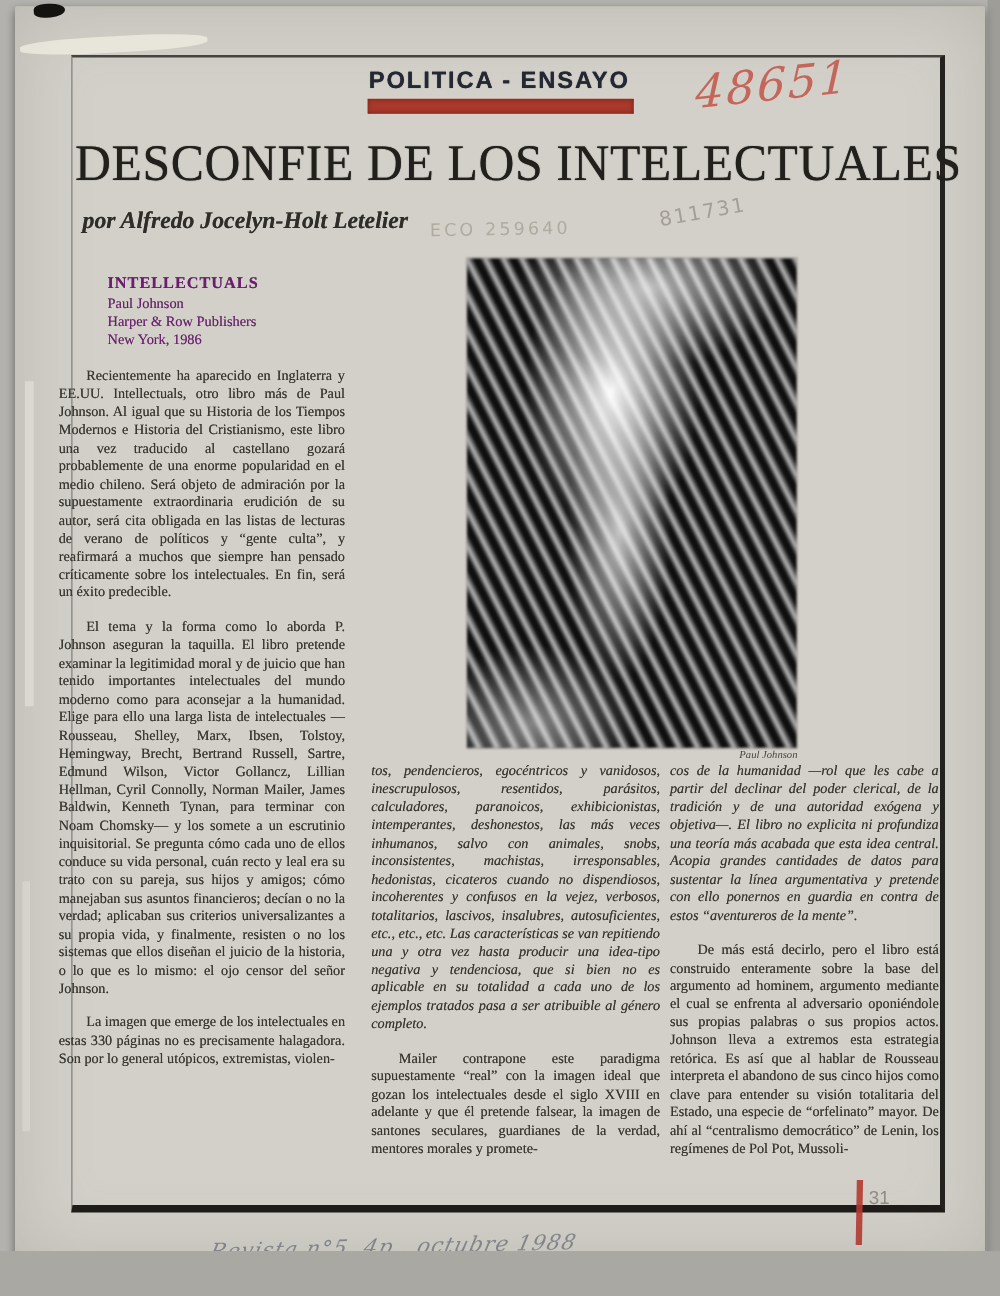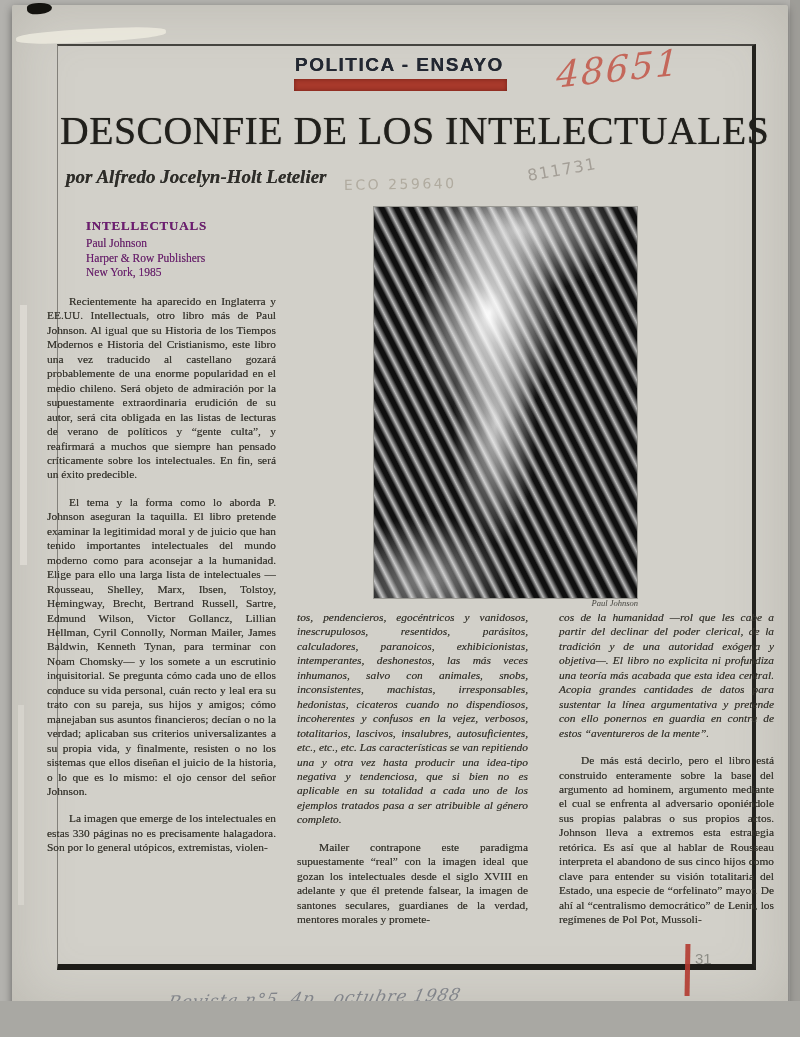--- a/index.html
+++ b/index.html
@@ -67,21 +67,21 @@
     font-size:8.5px;font-style:italic;color:#45443f;}
 
   
   .col{position:absolute;color:#38362f;font-size:11.4px;line-height:14.45px;
     text-align:justify;text-shadow:0 0 .5px rgba(55,53,46,.75);}
   .col p{margin:0;padding:0;text-indent:22px;}
   .col p + p{margin-top:13px;}
   .col p.cont{text-indent:0;font-style:italic;}
   .col-1{left:47px;top:294px;width:229px;height:668px;}
   .col-2{left:297px;top:610px;width:231px;height:344px;}
-  .col-3{left:536px;top:610px;width:215px;height:344px;margin-left:23px;}
+  .col-3{left:536px;top:610px;width:215px;height:344px;}
 
   .handnote{position:absolute;left:168px;top:988px;font-size:17px;color:#70747d;
     font-family:"DejaVu Serif",serif;font-style:italic;
     transform:rotate(-1.5deg) skewX(-14deg);letter-spacing:1px;opacity:.8;}
 
   .red-tick{position:absolute;left:685px;top:944px;width:5px;height:52px;background:#b23a30;
     transform:rotate(1deg);opacity:.9;}
   .margin-number{position:absolute;left:695px;top:950px;font-size:15px;color:#8d8d86;
     font-family:"Liberation Sans",sans-serif;}
   .red-faint-line{position:absolute;left:640px;top:1019px;width:152px;height:2px;
@@ -110,21 +110,21 @@
   <div class="title">DESCONFIE DE LOS INTELECTUALES</div>
   <div class="byline">por Alfredo Jocelyn-Holt Letelier</div>
 
   <div class="pencil pencil-1">ECO 259640</div>
   <div class="pencil pencil-2">811731</div>
 
   <div class="bookinfo">
     <p class="bt">INTELLECTUALS</p>
     <p class="bl">Paul Johnson</p>
     <p class="bl">Harper &amp; Row Publishers</p>
-    <p class="bl">New York, 1985</p>
+    <p class="bl">New York, 1986</p>
   </div>
 
   <div class="photo"></div>
   <div class="photo-caption">Paul Johnson</div>
 
   <div class="col col-1">
     <p>Recientemente ha aparecido en Inglaterra y EE.UU. Intellectuals, otro libro más de Paul Johnson. Al igual que su Historia de los Tiempos Modernos e Historia del Cristianismo, este libro una vez traducido al castellano gozará probablemente de una enorme popularidad en el medio chileno. Será objeto de admiración por la supuestamente extraordinaria erudición de su autor, será cita obligada en las listas de lecturas de verano de políticos y “gente culta”, y reafirmará a muchos que siempre han pensado críticamente sobre los intelectuales. En fin, será un éxito predecible.</p>
     <p>El tema y la forma como lo aborda P. Johnson aseguran la taquilla. El libro pretende examinar la legitimidad moral y de juicio que han tenido importantes intelectuales del mundo moderno como para aconsejar a la humanidad. Elige para ello una larga lista de intelectuales —Rousseau, Shelley, Marx, Ibsen, Tolstoy, Hemingway, Brecht, Bertrand Russell, Sartre, Edmund Wilson, Victor Gollancz, Lillian Hellman, Cyril Connolly, Norman Mailer, James Baldwin, Kenneth Tynan, para terminar con Noam Chomsky— y los somete a un escrutinio inquisitorial. Se pregunta cómo cada uno de ellos conduce su vida personal, cuán recto y leal era su trato con su pareja, sus hijos y amigos; cómo manejaban sus asuntos financieros; decían o no la verdad; aplicaban sus criterios universalizantes a su propia vida, y finalmente, resisten o no los sistemas que ellos diseñan el juicio de la historia, o lo que es lo mismo: el ojo censor del señor Johnson.</p>
     <p>La imagen que emerge de los intelectuales en estas 330 páginas no es precisamente halagadora. Son por lo general utópicos, extremistas, violen-</p>
   </div>

